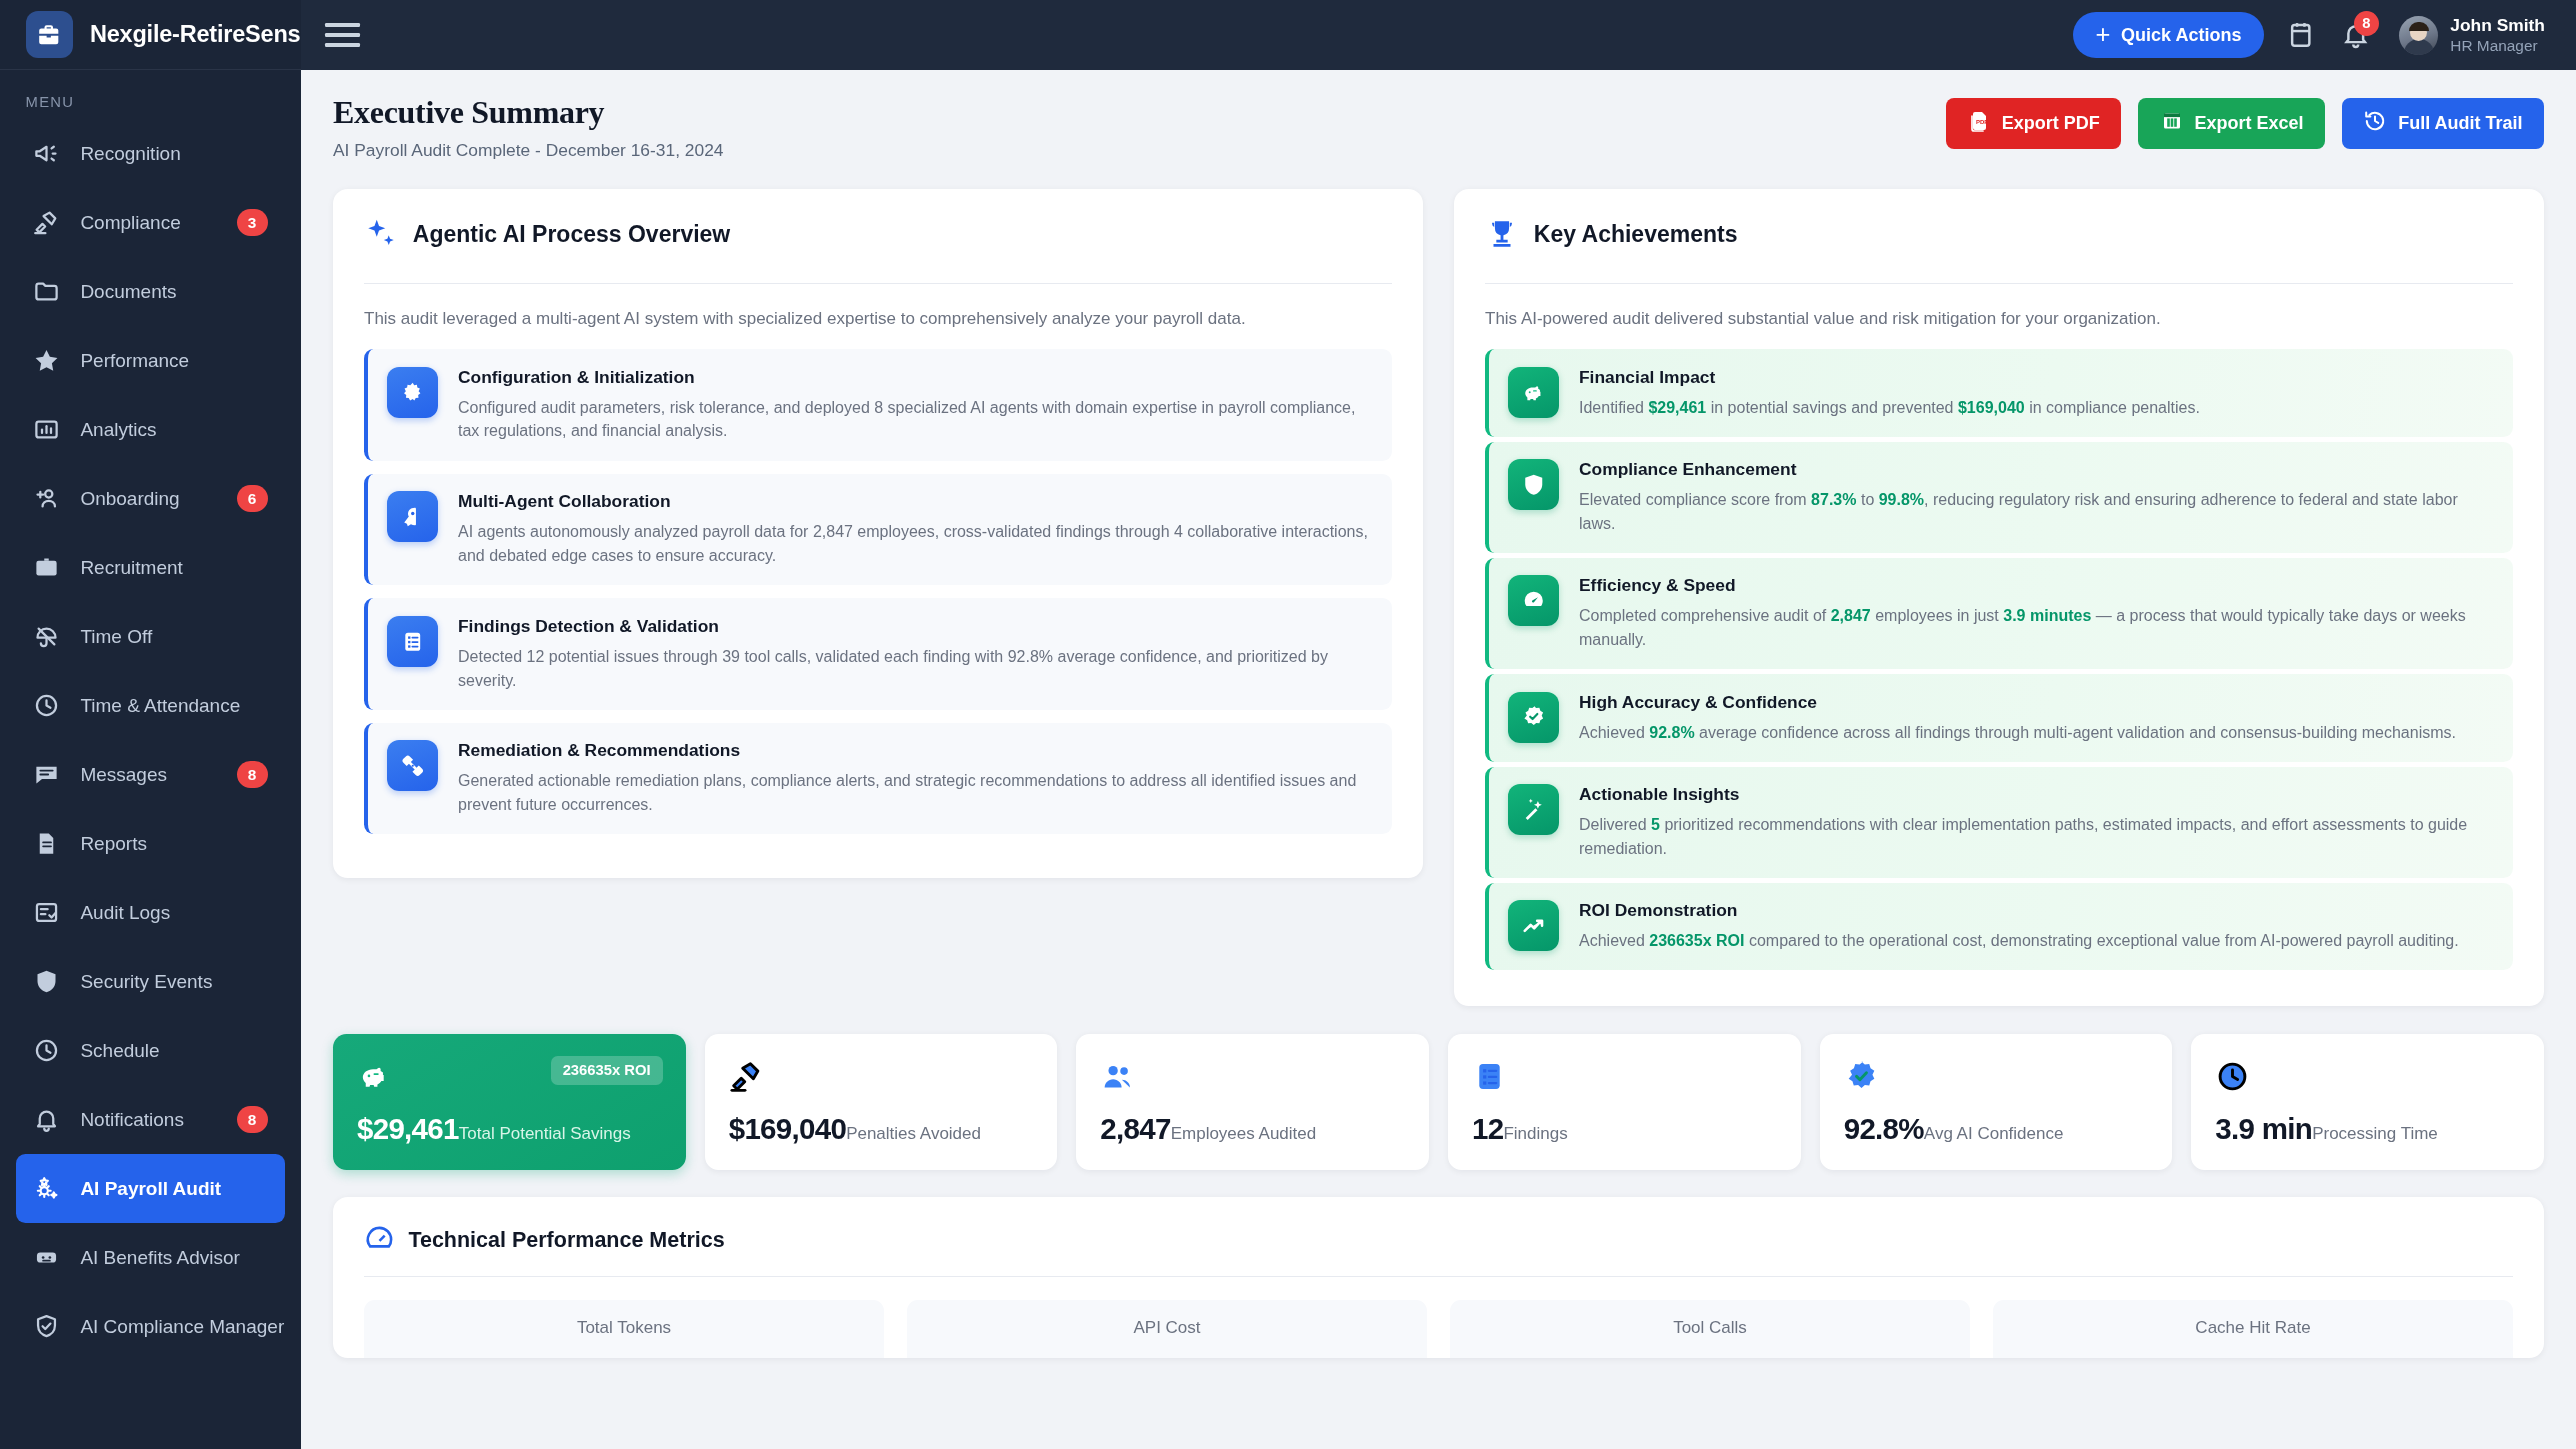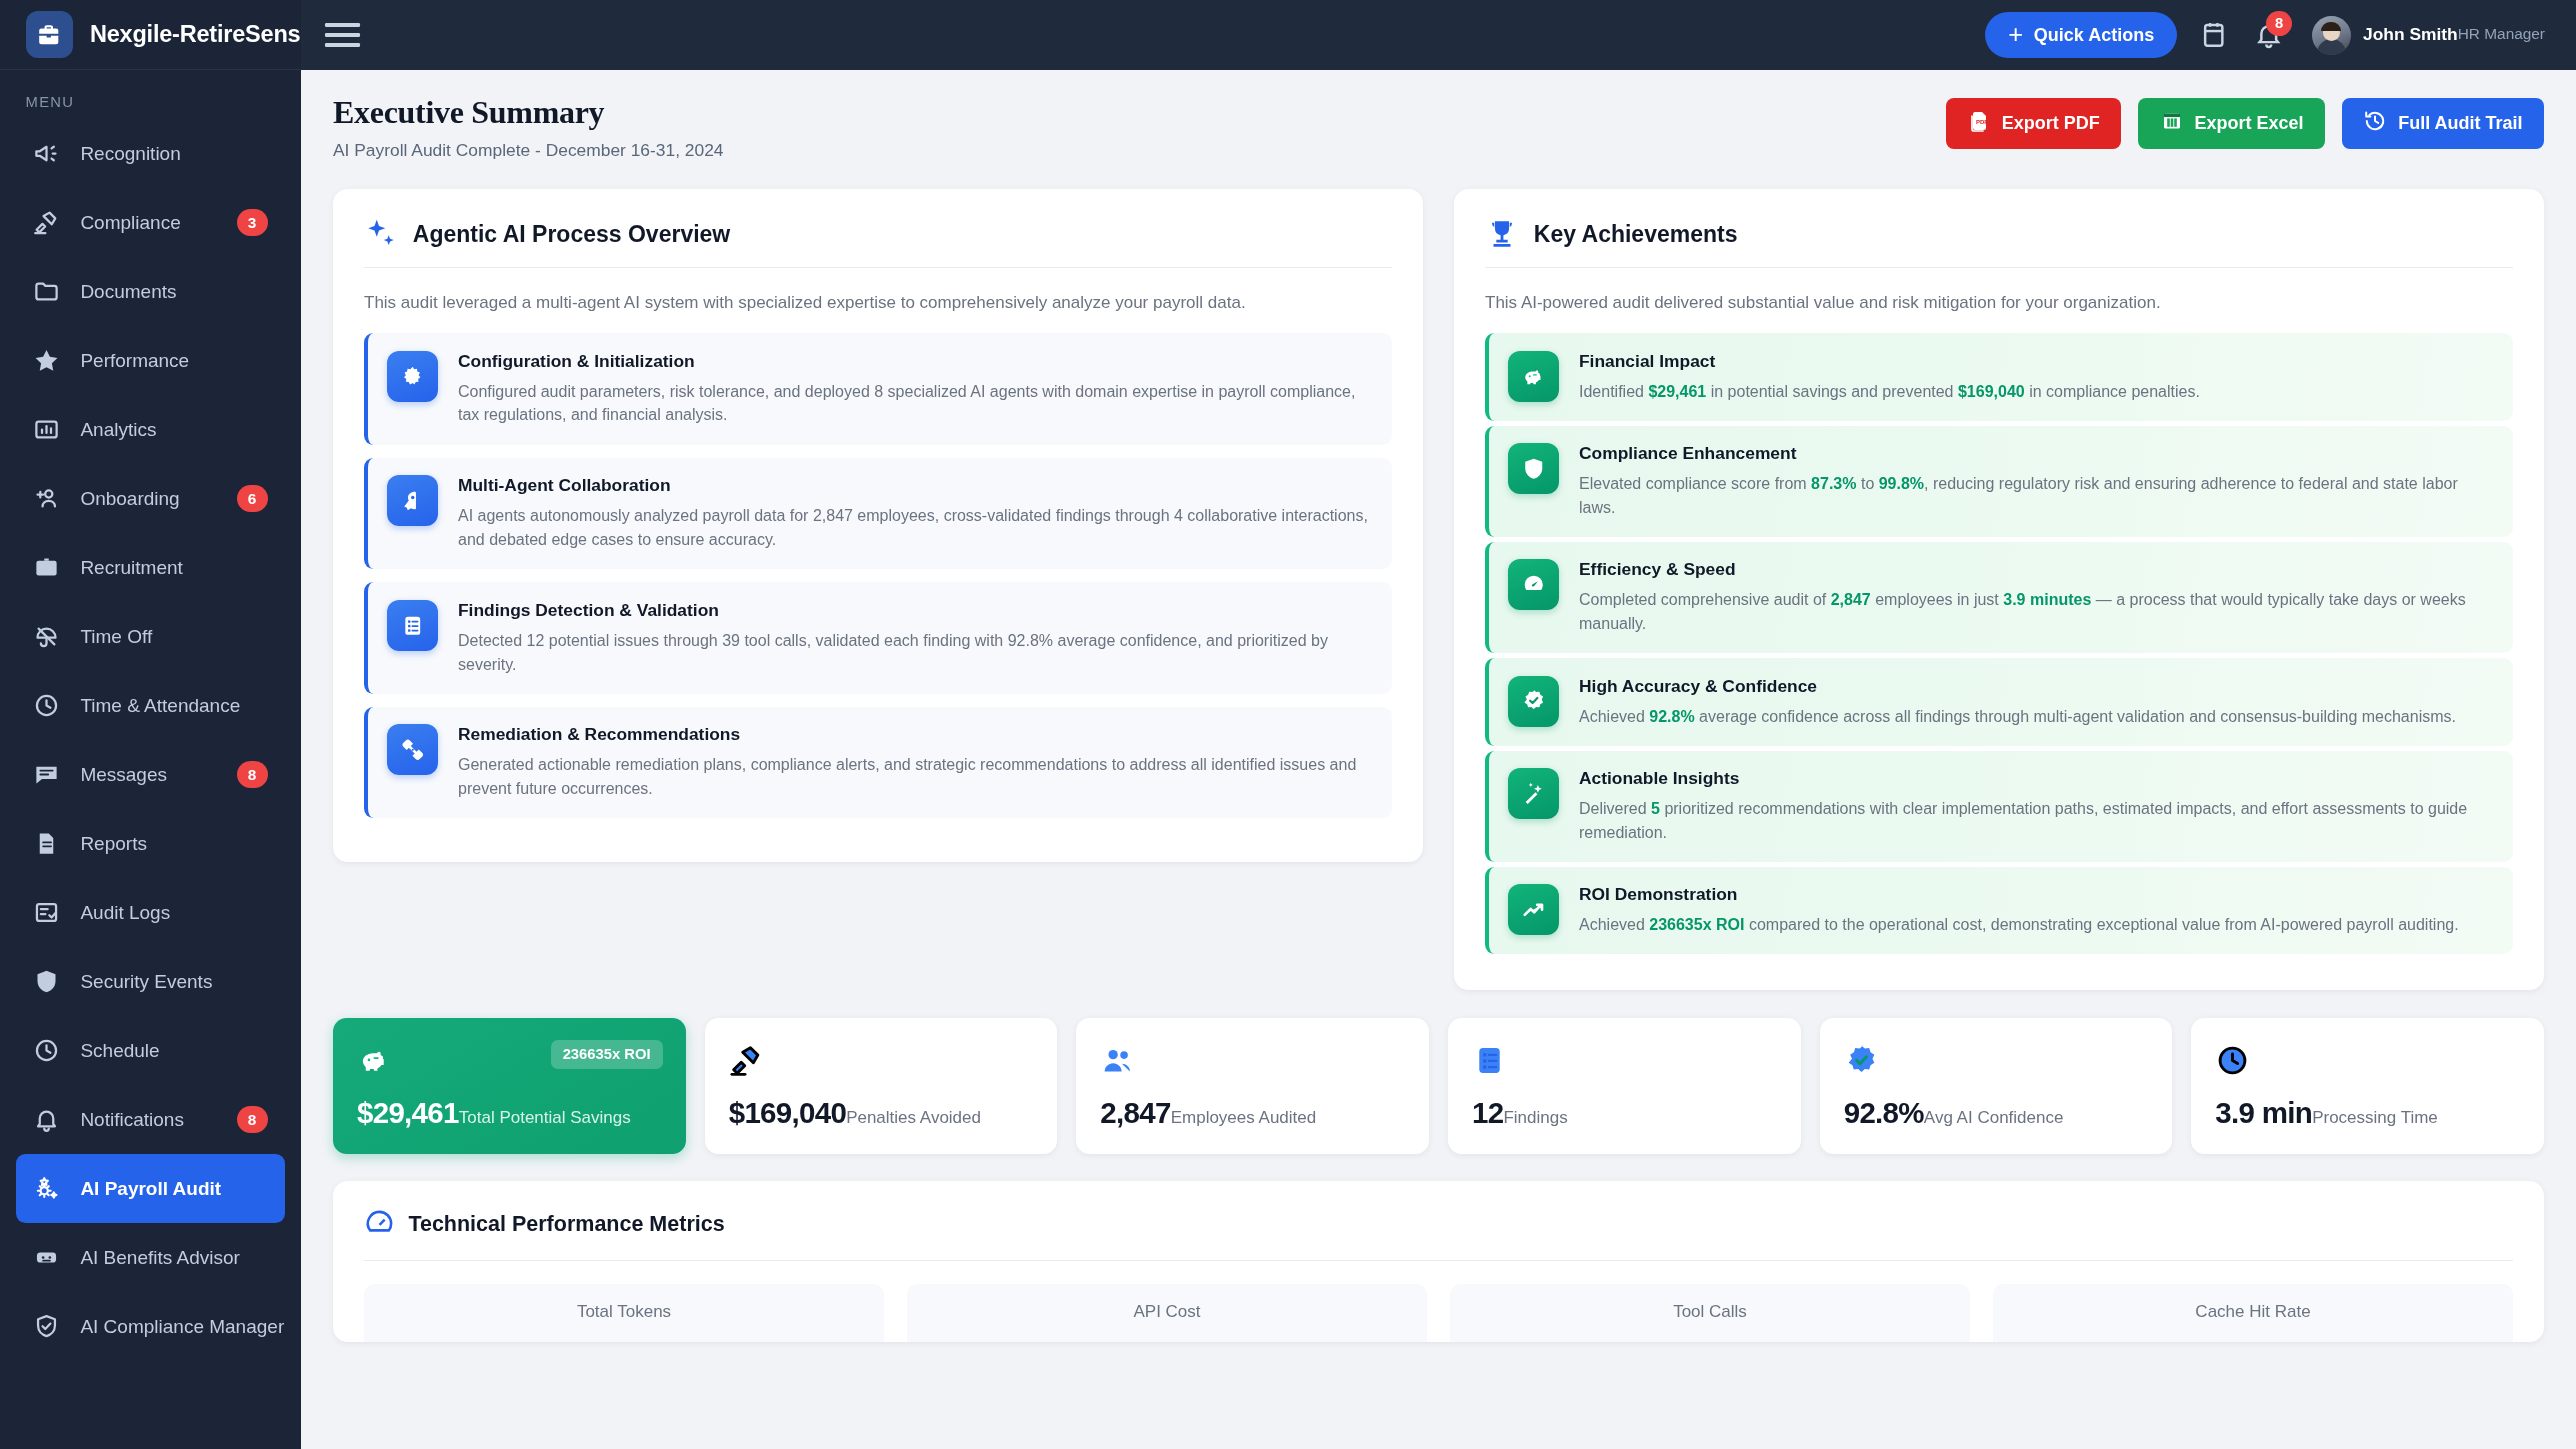--- a/index.html
+++ b/index.html
@@ -86,21 +86,21 @@
   }
   .user { display:flex; align-items:center; gap:12px; cursor:pointer; margin-left:6.7px;}
   .avatar {
     width: 39px; height: 39px; border-radius: 50%;
     background: linear-gradient(160deg,#9aa5b4 0%,#6d7789 55%,#3c4350 100%);
     border: 1.3px solid #4c5costs; overflow:hidden; position:relative; flex:0 0 39px;
   }
   .avatar .head { position:absolute; width:17.4px; height:17.4px; border-radius:50%; background:#e8d5c4; left:10.7px; top:8px;}
   .avatar .hair { position:absolute; width:20px; height:9.4px; border-radius:10px 10px 0 0; background:#2b2118; left:9.4px; top:6px;}
   .avatar .body { position:absolute; width:29.5px; height:16px; border-radius:14.8px 14.8px 0 0; background:#2f3a4d; left:4.7px; bottom:0;}
-  .user-text { display:flex; line-height:1.25; }
+  .user-text { display:flex; flex-direction:column; line-height:1.25; }
   .user-name { color:#fff; font-size:17.4px; font-weight:600; white-space:nowrap;}
   .user-role { color:#94a3b8; font-size:15.4px; white-space:nowrap;}
 
   .content { flex:1; overflow:hidden; padding: 24px 32px 0 32px; }
 
   .page-head { display:flex; align-items:flex-start; justify-content:space-between; }
   .page-title { font-size: 32px; font-weight: bold; color:#111827; letter-spacing:-0.3px;font-family:Liberation Serif, serif;}
   .page-sub { font-size: 17.4px; color:#5b6personally; color:#5a6679; margin-top: 9.4px;}
   .head-actions { display:flex; gap: 17px; margin-top:4px;}
   .btn {
@@ -111,21 +111,21 @@
   .btn svg { width: 24px; height:24px; }
   .btn-red { background:#e02424; }
   .btn-green { background:#18a558; }
   .btn-blue { background:#2563eb; }
 
   .cards-row { display:flex; gap: 31px; margin-top: 28px; align-items:flex-start; }
   .card {
     background:#fff; border-radius: 14.8px; box-shadow: 0 1.3px 6.7px rgba(16,24,40,.06);
     flex:1; min-width:0; padding: 28px 31px 31px 31px;
   }
-  .card-head { display:flex; align-items:center; gap:14.8px; padding-bottom: 16px; border-bottom:0.7px solid #e7eaf0;}
+  .card-head { display:flex; align-items:center; gap:14.8px; padding-bottom: 32px; border-bottom:0.7px solid #e7eaf0;}
   .card-head .ic { width:34px; height:34px; display:flex; align-items:center; justify-content:center;}
   .card-head .ic svg { width:34px; height:34px;}
   .card-title { font-size: 23px; font-weight:bold; color:#111827; }
   .card-desc { font-size: 17px; color:#6b7280; margin: 23px 0 17.4px 0; line-height:1.45;}
 
   .step {
     display:flex; gap: 20px; align-items:flex-start;
     background:#f7f9fc; border-left: 4px solid #2563eb;
     border-radius: 9.4px; padding: 17.4px 20px 17.4px 19px;
     margin-bottom: 13.4px;

